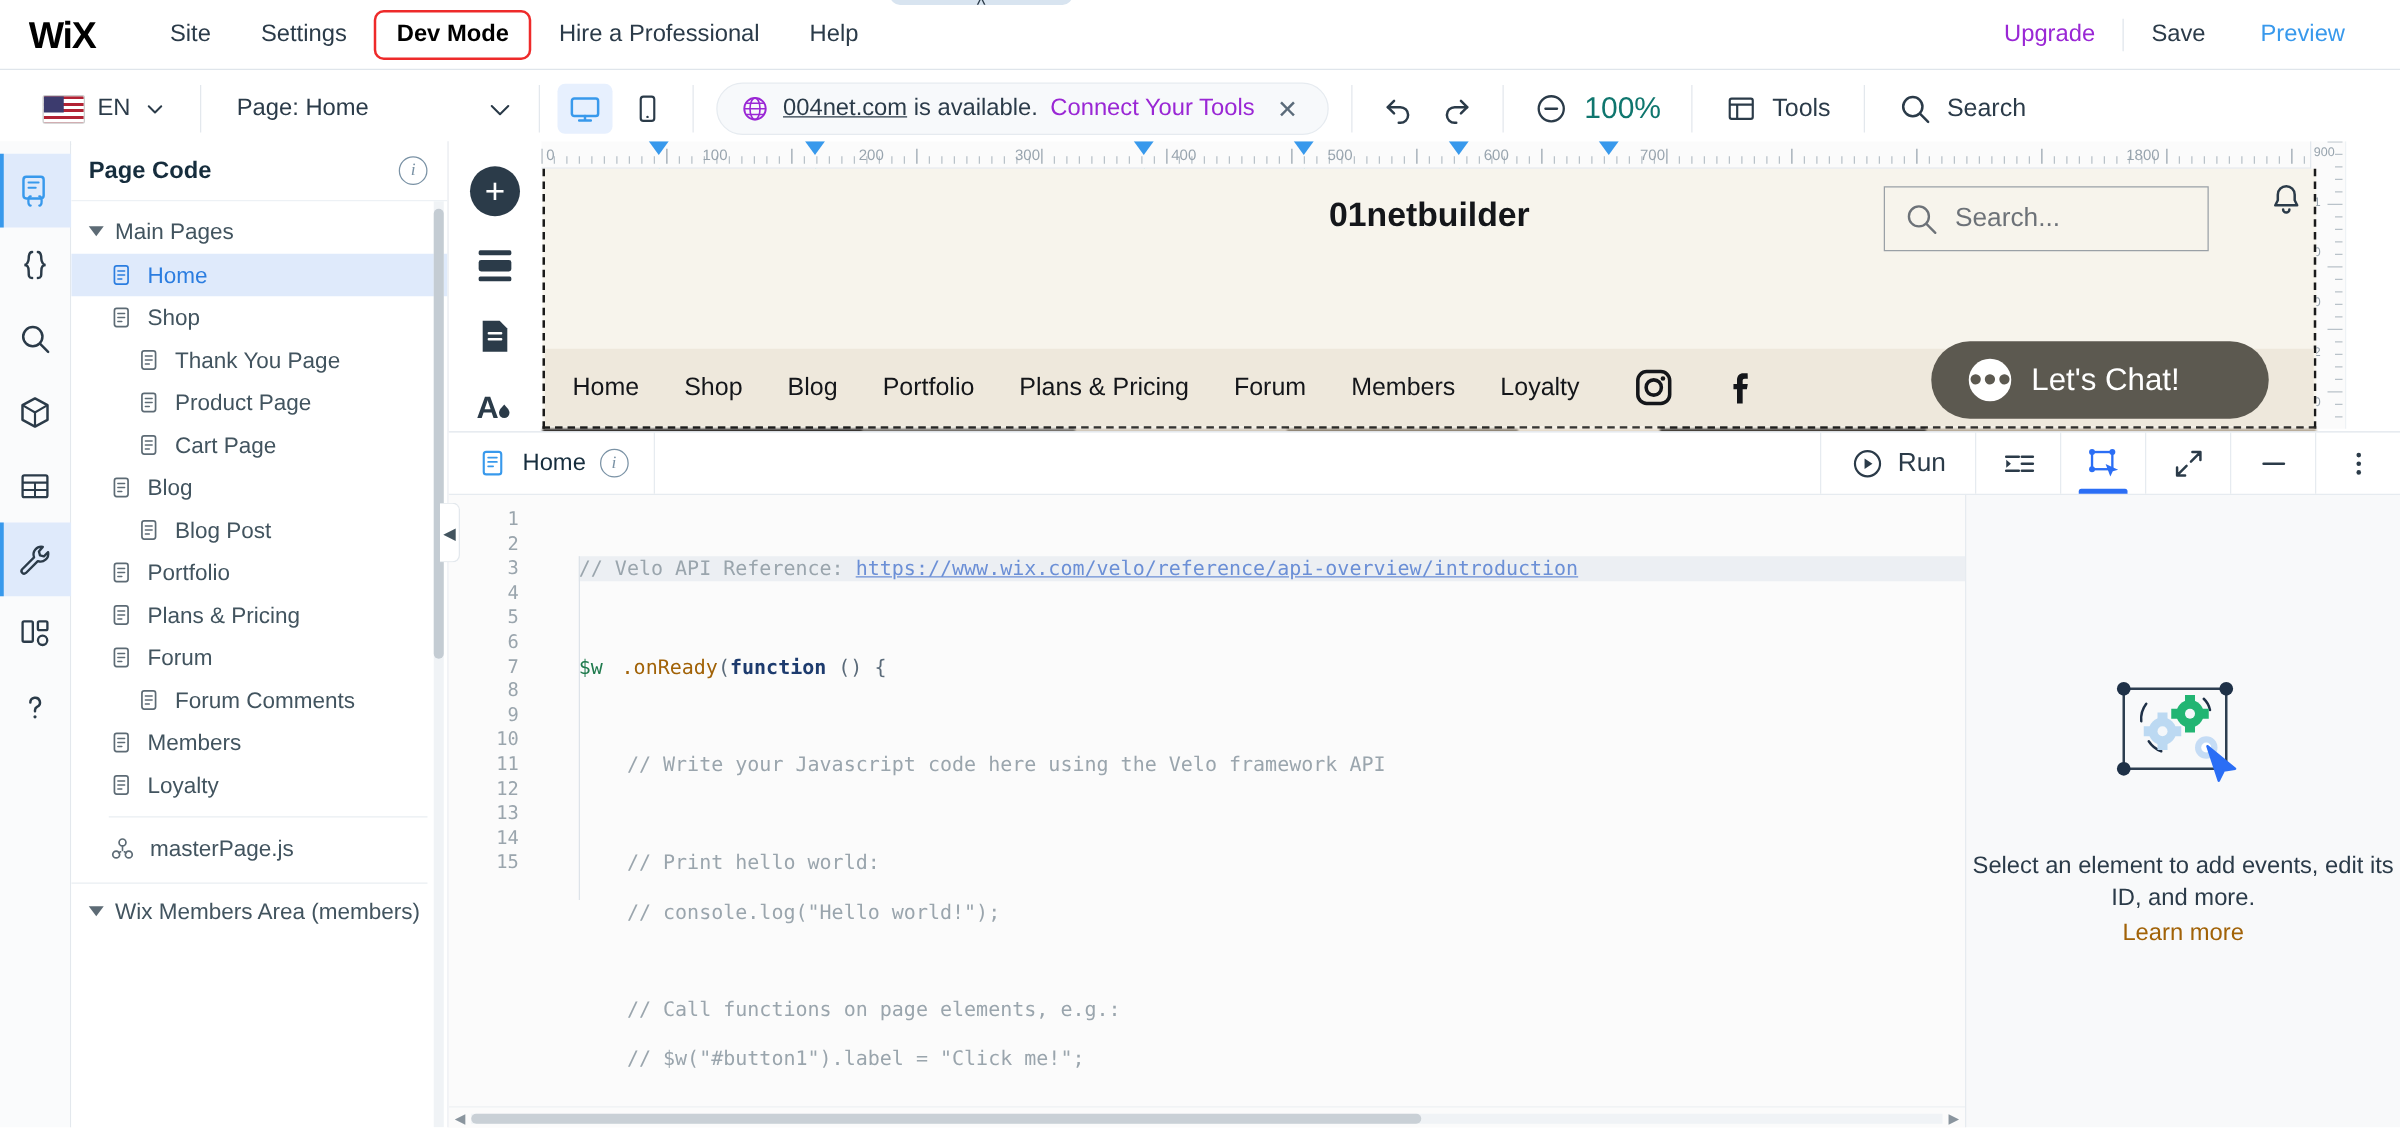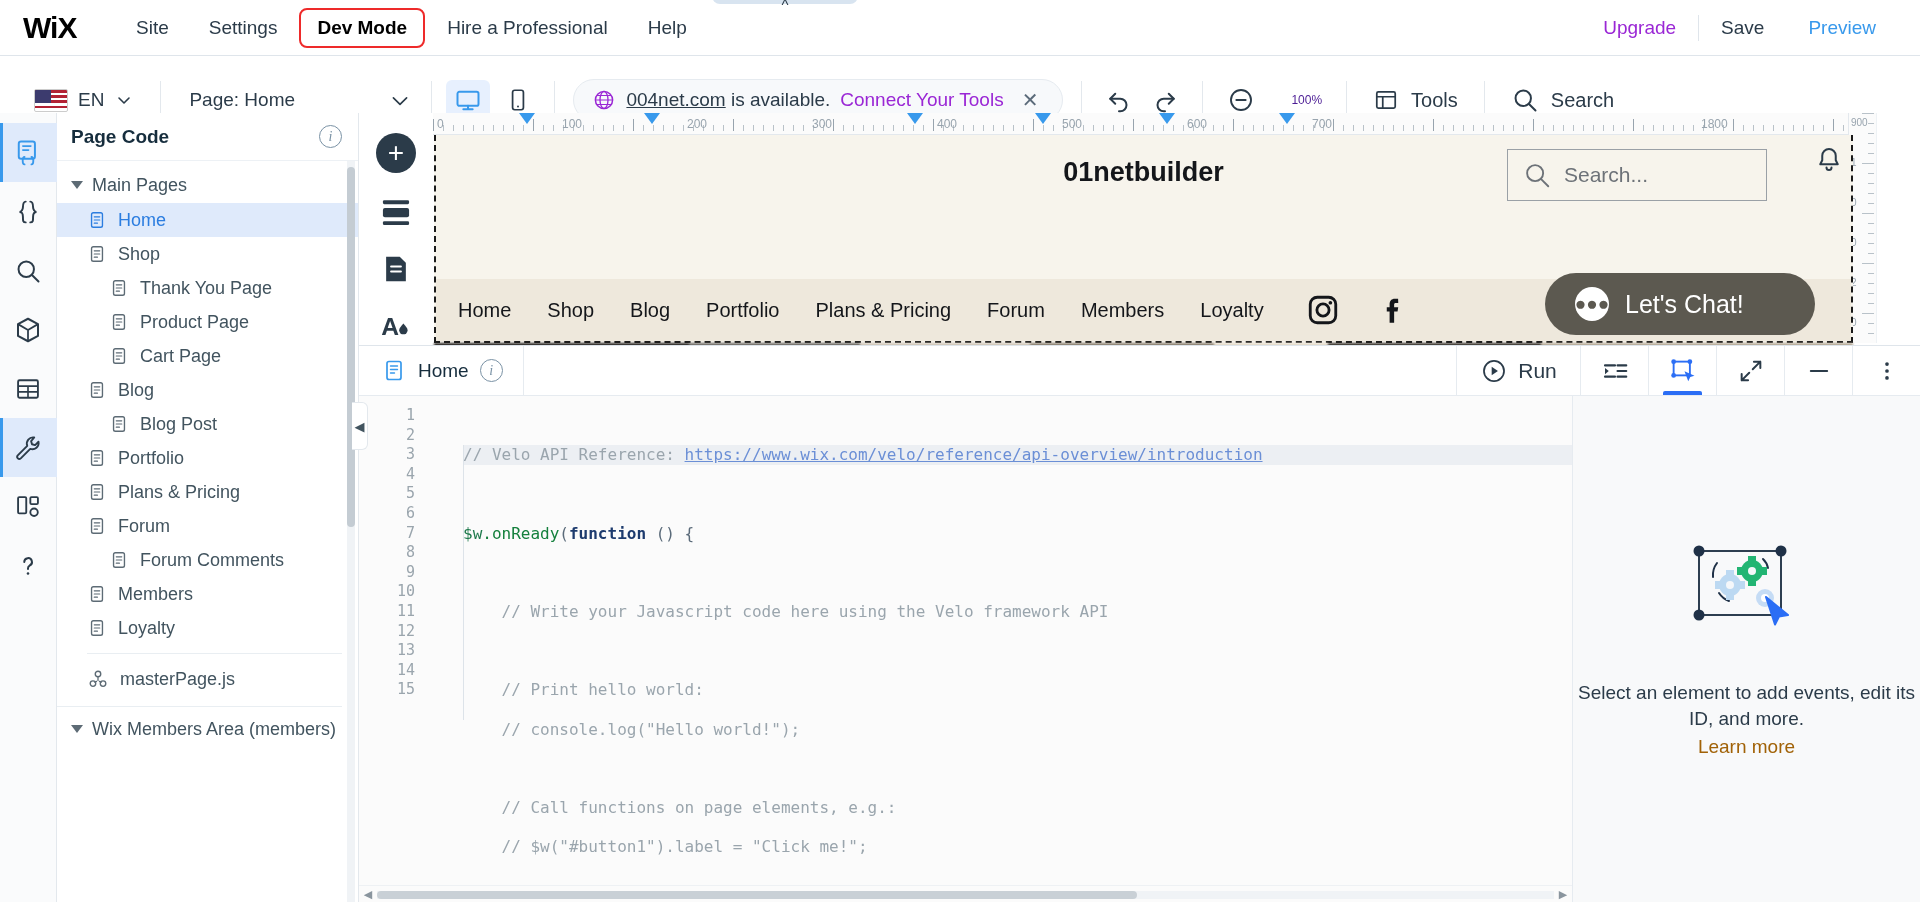--- a/index.html
+++ b/index.html
@@ -52,21 +52,21 @@
     padding: 0 16px; display: flex; align-items: center; color: #fff;
   }
   .scroll-tab {
     position: absolute; left: 712px; top: -10px; width: 146px; height: 14px;
     background: #d8e4f0; border-radius: 0 0 8px 8px;
   }
   .scroll-tab .chev { position: absolute; left: 50%; top: 6px; transform: translateX(-50%); color:#2b3b49; font-size: 15px;}
 
   
   .secondbar {
-    position: absolute; left: 0; top: 72px; width: 1920px; height: 57px;
+    position: absolute; left: 0; top: 59px; width: 1920px; height: 57px;
     background: #fff; border-bottom: 1px solid #dfe5eb;
     display: flex; align-items: center;
   }
   .sb-cell { display: flex; align-items: center; height: 57px; }
   .sb-sep { width: 1px; height: 38px; background: #e3e8ed; }
   .lang-sel { padding: 0 26px 0 34px; display: flex; align-items: center; gap: 10px; cursor: pointer; }
   .flag {
     width: 34px; height: 23px; border-radius: 2px; position: relative; overflow: hidden;
     background: repeating-linear-gradient(to bottom,#b22234 0 2.6px,#fff 2.6px 5.2px);
     border: 1px solid #ccc;
@@ -88,21 +88,21 @@
     display: flex; align-items: center; gap: 10px; margin: 0 18px;
     background: #f7f9fb; border: 1px solid #e6ebf0; border-radius: 22px;
     height: 42px; padding: 0 20px 0 18px; min-width: 490px;
   }
   .domain-pill .dtxt { font-size: 19px; color: #2b3b49; }
   .domain-pill .dtxt b { font-weight: 400; text-decoration: underline; }
   .domain-pill .clink { font-size: 19px; color: #9a27d5; cursor: pointer; }
   .domain-pill .closex { margin-left: 8px; color: #5b6b7a; font-size: 20px; cursor: pointer; }
   .undo-redo { display: flex; align-items: center; gap: 16px; padding: 0 22px; }
   .zoom-cell { display: flex; align-items: center; gap: 12px; padding: 0 24px; cursor: pointer; }
-  .zoom-cell .z { font-size: 12px; color: #4c1d95; margin-left: 24px; }
+  .zoom-cell .z { font-size: 24px; color: #0f766e; }
   .tools-cell, .search-cell {
     display: flex; align-items: center; gap: 12px; padding: 0 26px; cursor: pointer;
   }
   .tools-cell span, .search-cell span { font-size: 20px; color: #2b3b49; }
 
   
   .rail {
     position: absolute; left: 0; top: 113px; width: 57px; height: 789px;
     background: #fafbfc; border-right: 1px solid #e3e8ed;
     display: flex; flex-direction: column; align-items: center; padding-top: 10px;
@@ -283,21 +283,21 @@
   }
   .codelines {
     flex: 1; padding-top: 10px; padding-left: 32px;
     font-family: "DejaVu Sans Mono", monospace; font-size: 16px; line-height: 19.6px;
     white-space: pre; color: #2b3b49; position: relative;
   }
   .codelines .cm { color: #9aa5ad; }
   .codelines .lnk { color: #6b8fd6; text-decoration: underline; }
   .codelines .kw { color: #1d3b6e; font-weight: 700; }
   .codelines .id { color: #1f7a4d; }
-  .codelines .fn { color: #15803d; }
+  .codelines .fn { color: #a16207; margin-left: 15px; }
   .codelines .pn { color: #5b6b7a; }
   .line-hl { background: #eceff3; }
   .indent-guide {
     position: absolute; left: 32px; top: 49px; width: 1px; height: 275px; background: #dde3e9;
   }
   .ed-sidepanel {
     position: absolute; left: 1213px; top: 0; width: 348px; height: 507px;
     background: #f8f9fa; border-left: 1px solid #e6ebf0;
     display: flex; flex-direction: column; align-items: center; justify-content: center;
   }

